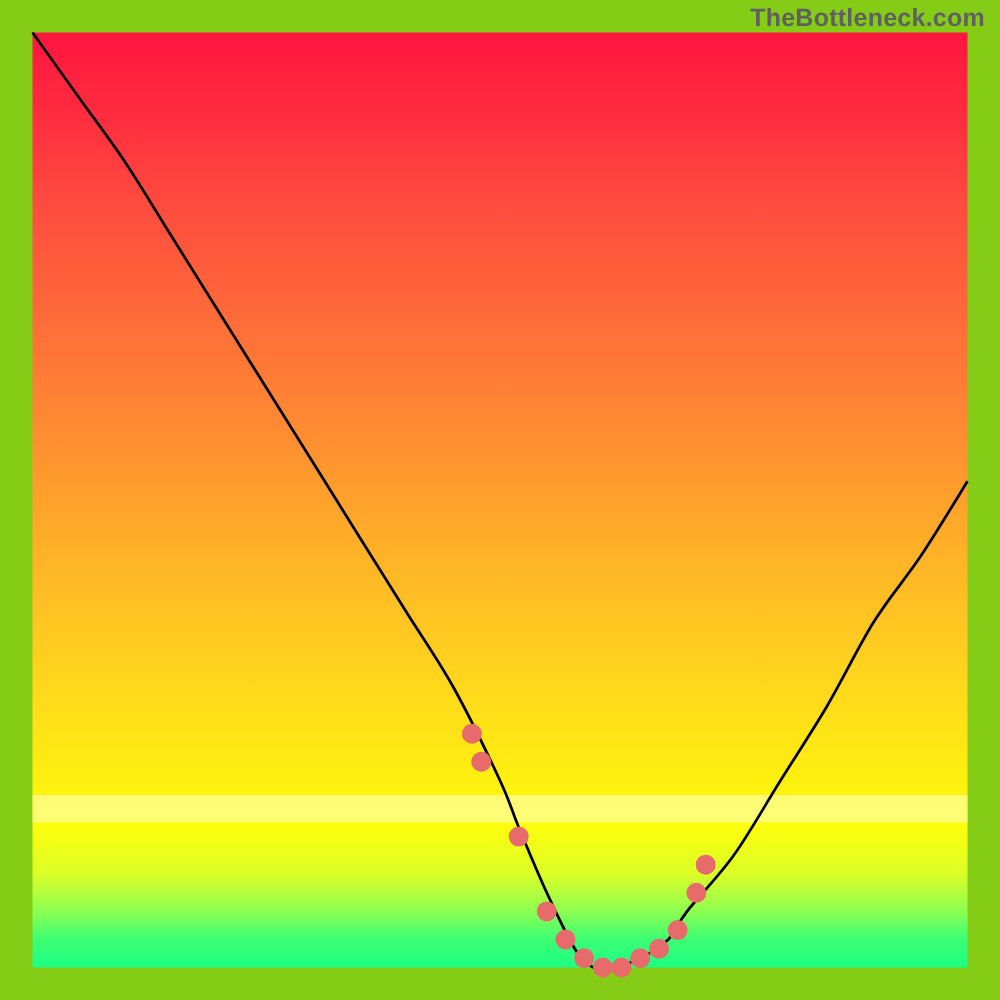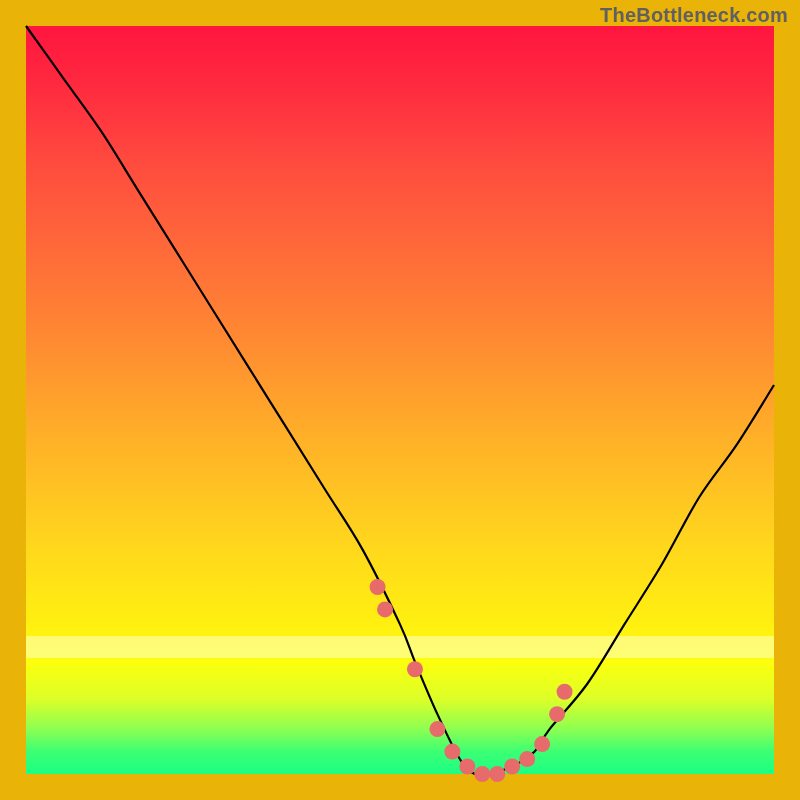--- a/index.html
+++ b/index.html
@@ -10,21 +10,21 @@
     background: #000;
     font-family: Arial, Helvetica, sans-serif;
     overflow: hidden;
   }
   .frame {
     position: absolute;
     left: 0;
     top: 0;
     width: 800px;
     height: 800px;
-    background: #eab308;
+    background: #84cc16;
   }
   .plot-area {
     position: absolute;
     left: 26px;
     top: 26px;
     width: 748px;
     height: 748px;
     
     background: linear-gradient(
       to bottom,

